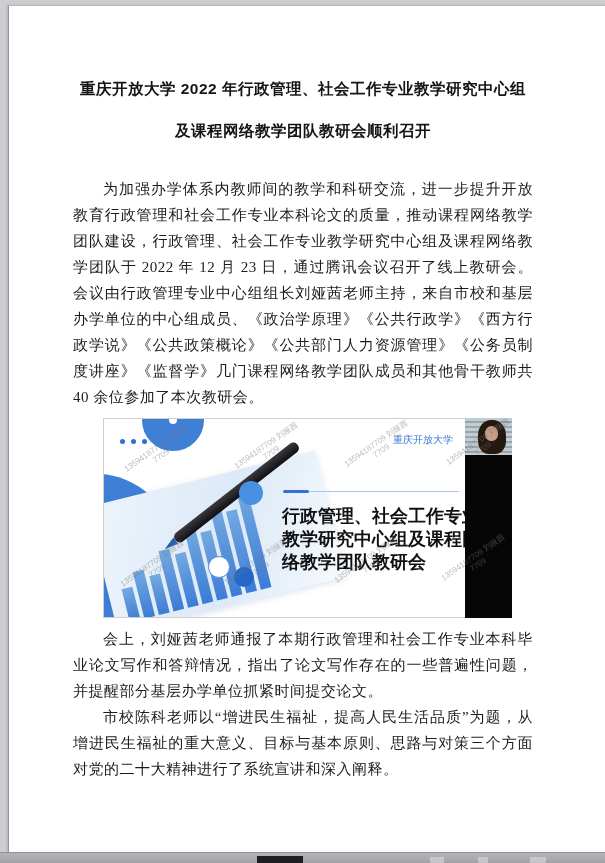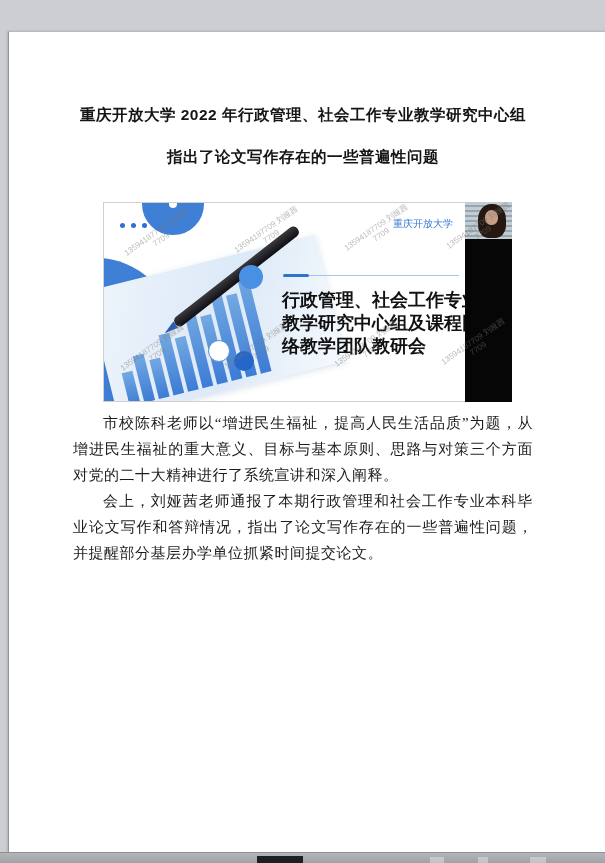--- a/index.html
+++ b/index.html
@@ -11,21 +11,20 @@
   }
   
   .doc-page {
     position:absolute; left:8px; top:5px; right:0; bottom:11px;
     background:#ffffff;
     border-left:1px solid #94959a;
     border-top:1px solid #b9babe;
     box-shadow: -1px 0 2px rgba(0,0,0,.15);
     padding:0 72px 0 64px;
     overflow:hidden;
-    margin-top:26px;
   }
   .doc-title {
     margin-top:62px;
     text-align:center;
     font-weight:bold;
     font-size:15.5px;
     line-height:42px;
     color:#151515;
     font-family:"Liberation Sans","DejaVu Sans",sans-serif;
     letter-spacing:.5px;
@@ -133,24 +132,25 @@
 </style>
 </head>
 <body>
 
 <div class="screen">
 
   <div class="doc-page">
 
     <div class="doc-title">
       <div>重庆开放大学 2022 年行政管理、社会工作专业教学研究中心组</div>
-      <div>指出了论文写作存在的一些普遍性问题</div>
+      <div>及课程网络教学团队教研会顺利召开</div>
     </div>
 
     <div class="article">
+      <p>为加强办学体系内教师间的教学和科研交流，进一步提升开放教育行政管理和社会工作专业本科论文的质量，推动课程网络教学团队建设，行政管理、社会工作专业教学研究中心组及课程网络教学团队于 2022 年 12 月 23 日，通过腾讯会议召开了线上教研会。会议由行政管理专业中心组组长刘娅茜老师主持，来自市校和基层办学单位的中心组成员、《政治学原理》《公共行政学》《西方行政学说》《公共政策概论》《公共部门人力资源管理》《公务员制度讲座》《监督学》几门课程网络教学团队成员和其他骨干教师共 40 余位参加了本次教研会。</p>
 
       <div class="figure">
         <div class="slide">
           <div class="dots">
               <i></i>
               <i></i>
               <i></i>
             </div>
           <div class="ring"></div>
           <div class="big-circle"></div>
@@ -212,22 +212,22 @@
         <div class="wm" style="left:228px; top:136px">
           <div>13594187709 刘娅茜</div>
             <div>7709</div>
         </div>
         <div class="wm" style="left:335px; top:134px">
           <div>13594187709 刘娅茜</div>
             <div>7709</div>
         </div>
       </div>
 
+      <p>会上，刘娅茜老师通报了本期行政管理和社会工作专业本科毕业论文写作和答辩情况，指出了论文写作存在的一些普遍性问题，并提醒部分基层办学单位抓紧时间提交论文。</p>
       <p>市校陈科老师以“增进民生福祉，提高人民生活品质”为题，从增进民生福祉的重大意义、目标与基本原则、思路与对策三个方面对党的二十大精神进行了系统宣讲和深入阐释。</p>
-      <p>会上，刘娅茜老师通报了本期行政管理和社会工作专业本科毕业论文写作和答辩情况，指出了论文写作存在的一些普遍性问题，并提醒部分基层办学单位抓紧时间提交论文。</p>
     </div>
   </div>
 
   <div class="bottom-bar">
     <div class="dark-item"></div>
     <div class="faint-item" style="left:430px; width:14px"></div>
     <div class="faint-item" style="left:478px; width:10px"></div>
     <div class="faint-item" style="left:530px; width:16px"></div>
   </div>
 

